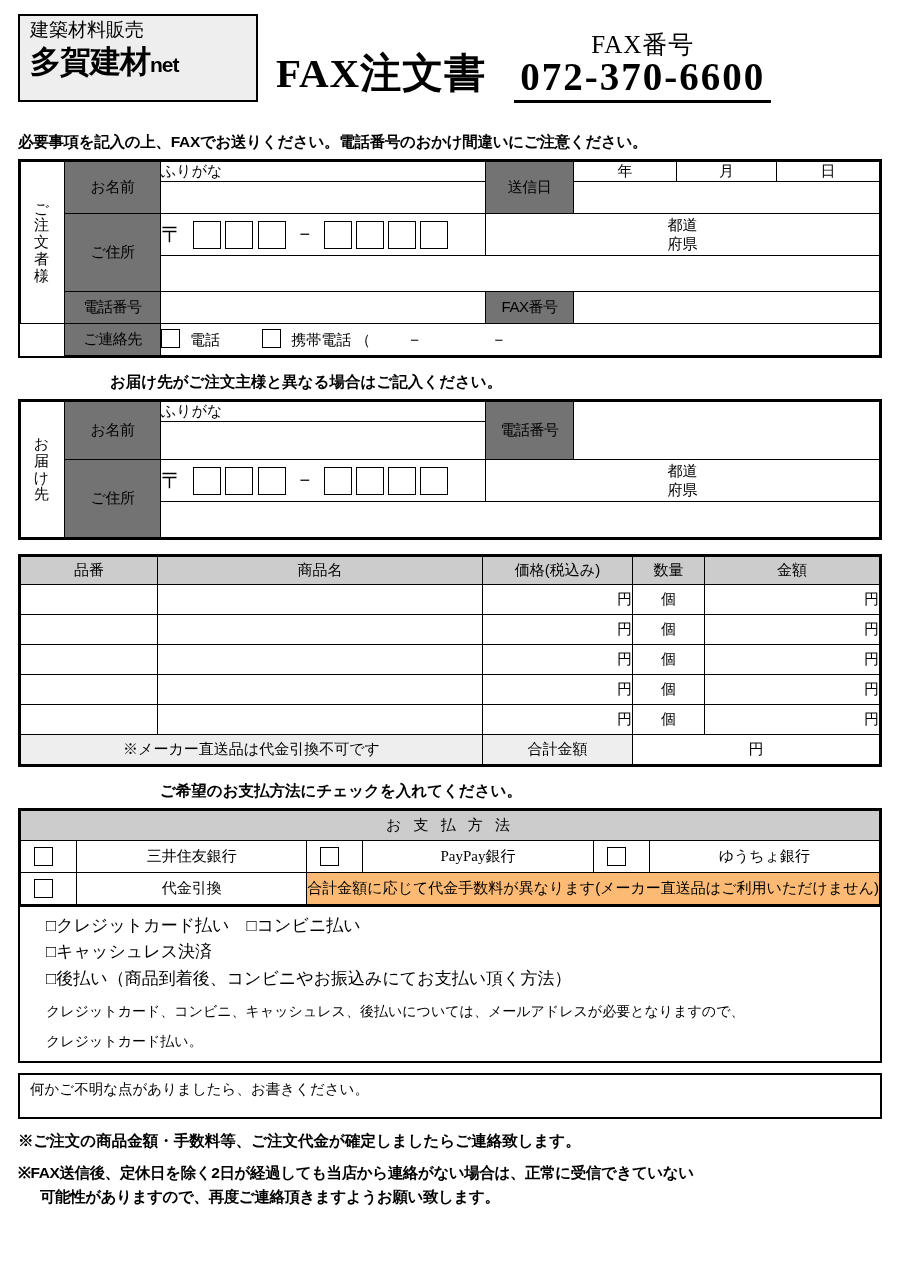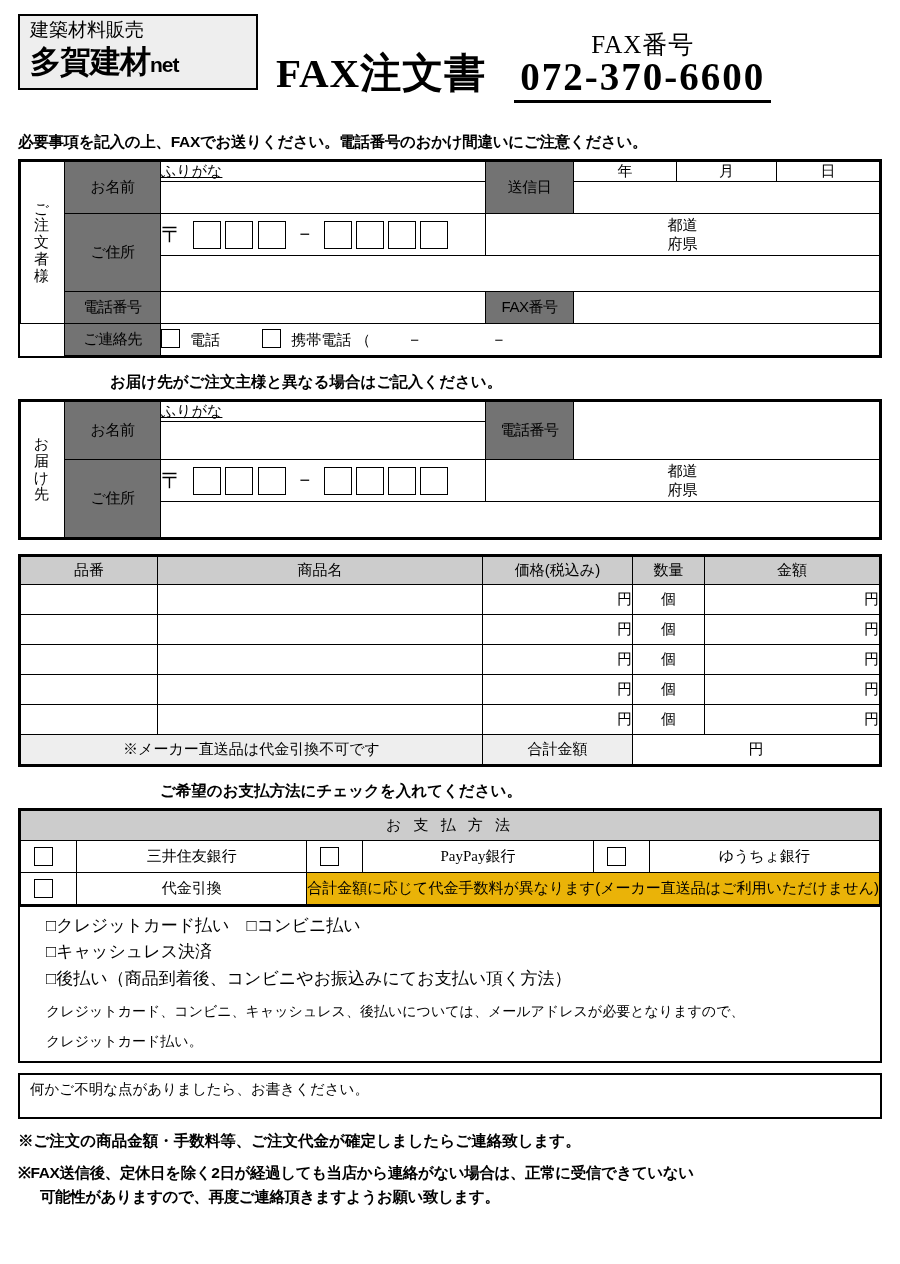--- a/index.html
+++ b/index.html
@@ -16,21 +16,21 @@
 
   
   .header {
     position: relative;
     height: 112px;
     margin: 14px 18px 0 18px;
     display: flex;
     align-items: flex-start;
   }
   .logo-box {
-    width: 240px; height: 76px;
+    width: 240px; height: 88px;
     border: 2px solid #000;
     background: #eeeeee;
     padding: 4px 8px 0 10px;
     display: flex;
     flex-direction: column;
     justify-content: flex-start;
   }
   .logo-top {
     font-size: 19px;
     letter-spacing: 0px;
@@ -118,21 +118,20 @@
     text-align: center;
     font-size: 16px;
     width: 96px;
     letter-spacing: -0.5px;
   }
   .furigana {
     font-size: 13.5px;
     padding: 2px 0 0 8px;
     vertical-align: top;
     height: 16px;
-    text-decoration: underline;
   }
 
   .zipline {
     padding-left: 10px;
     height: 42px;
   }
   .zipmark {
     font-size: 22px;
     font-family: "Liberation Serif", serif;
     vertical-align: middle;
@@ -211,24 +210,24 @@
     height: 30px;
   }
   .pay-cell {
     text-align: center;
     font-size: 16px;
     height: 32px;
     font-family: "Liberation Serif", serif;
   }
   .pay-chk { width: 56px; text-align: center; }
   .pay-note {
-    background: #eab308;
+    background: #fdba74;
     font-size: 12.5px;
     padding: 2px 4px;
-    text-align: right;
+    text-align: left;
   }
   .free-block {
     border: 2.5px solid #000;
     border-top: none;
     width: 864px;
     margin: 0 18px;
     padding: 6px 10px 8px 26px;
     font-family: "Liberation Serif", serif;
   }
   .free-block .li {

